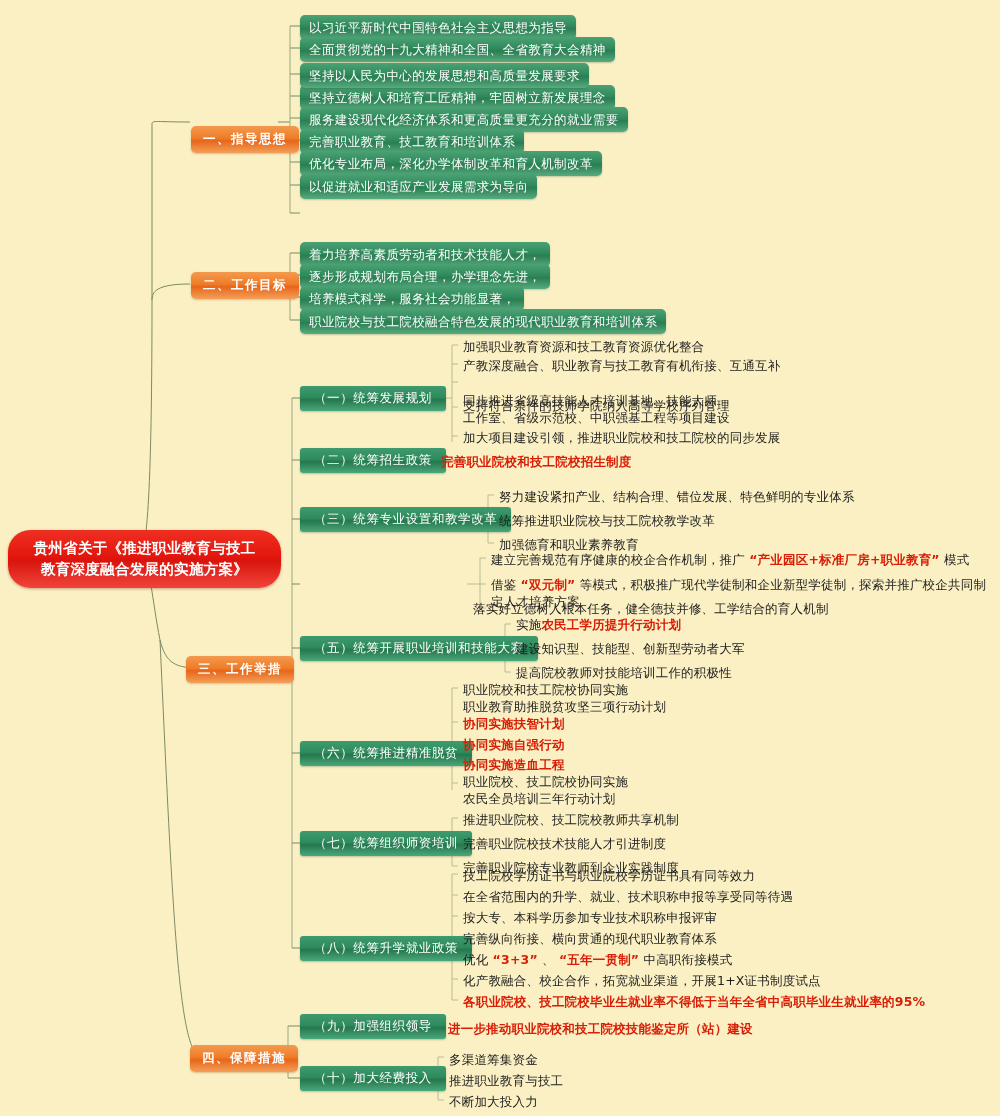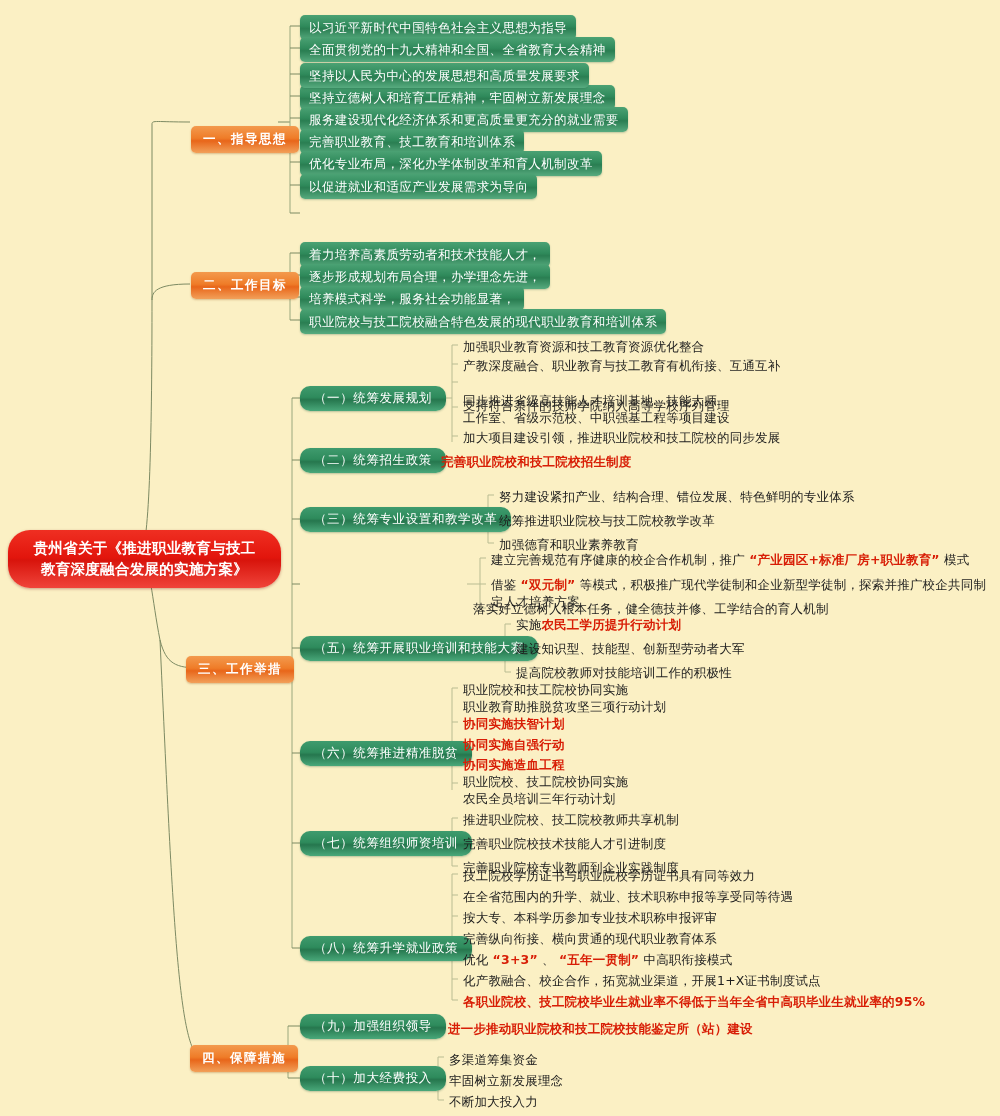--- a/index.html
+++ b/index.html
@@ -41,21 +41,21 @@
     text-align:center;
     letter-spacing:1.5px;
     box-shadow:0 1px 2px rgba(140,70,0,.3);
     white-space:nowrap;
   }
 
   
   .lv2{
     position:absolute;
     background:linear-gradient(to bottom,#3f9b6e 0%,#2e8b5c 45%,#26774e 55%,#49a87a 100%);
-    border-radius:10px;
+    border-radius:3px;
     color:#fff;
     font-size:12.5px;
     padding:4px 14px;
     text-align:center;
     letter-spacing:.6px;
     box-shadow:0 1px 2px rgba(30,90,60,.3);
     white-space:nowrap;
   }
 
   
@@ -200,15 +200,15 @@
   <div class="leaf" style="left:458px;top:970px;">化产教融合、校企合作，拓宽就业渠道，开展1+X证书制度试点</div>
   <div class="leaf red" style="left:458px;top:991px;">各职业院校、技工院校毕业生就业率不得低于当年全省中高职毕业生就业率的95%</div>
 
   <div class="lv1" style="left:190px;top:1045px;">四、保障措施</div>
 
   <div class="lv2" style="left:300px;top:1014px;">（九）加强组织领导</div>
   <div class="leaf red" style="left:443px;top:1018px;">进一步推动职业院校和技工院校技能鉴定所（站）建设</div>
 
   <div class="lv2" style="left:300px;top:1066px;">（十）加大经费投入</div>
   <div class="leaf" style="left:444px;top:1049px;">多渠道筹集资金</div>
-  <div class="leaf" style="left:444px;top:1070px;">牢固树立新发展理念</div>
+  <div class="leaf" style="left:444px;top:1070px;">推进职业教育与技工</div>
   <div class="leaf" style="left:444px;top:1091px;">不断加大投入力</div>
 </div>
 
 </body></html>

